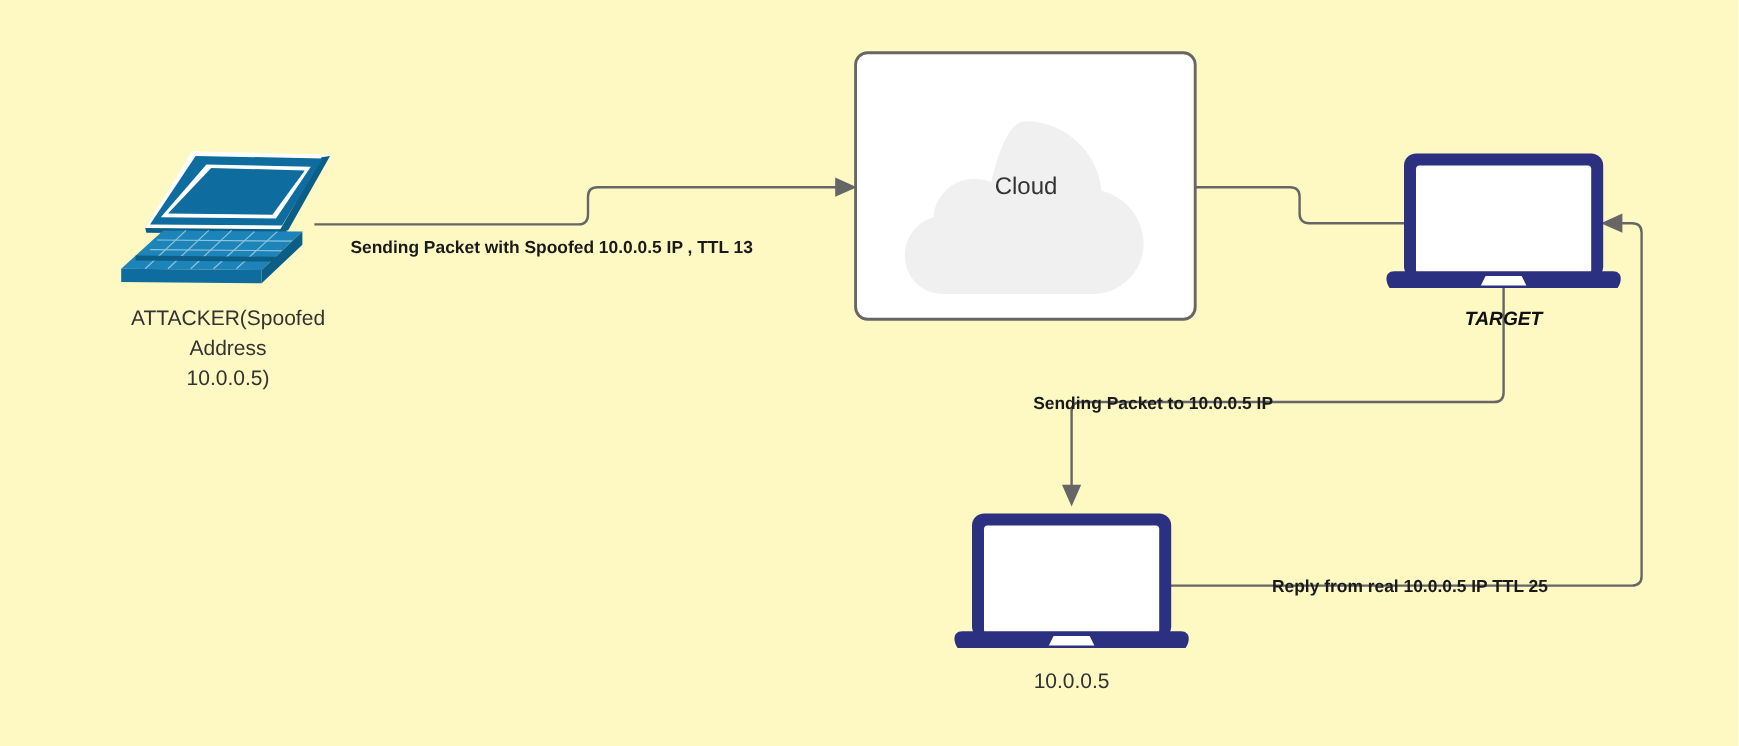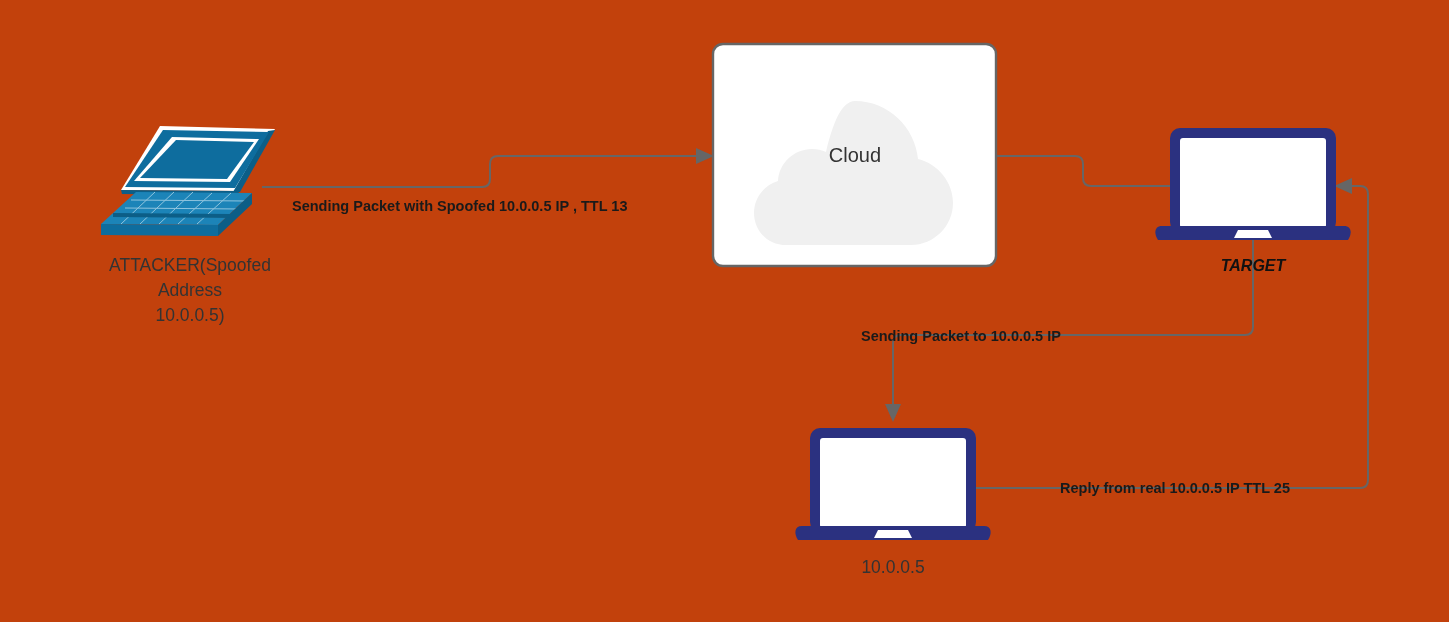--- a/index.html
+++ b/index.html
@@ -10,21 +10,21 @@
   body {
     width: 1449px;
     height: 622px;
     font-family: "Liberation Sans", sans-serif;
     overflow: hidden;
   }
   #diagram-canvas {
     position: relative;
     width: 1449px;
     height: 622px;
-    background: #c2410c;
+    background: #fef9c3;
   }
   svg.layer {
     position: absolute;
     top: 0;
     left: 0;
     width: 1449px;
     height: 622px;
   }
   .edge-line {
     fill: none;

